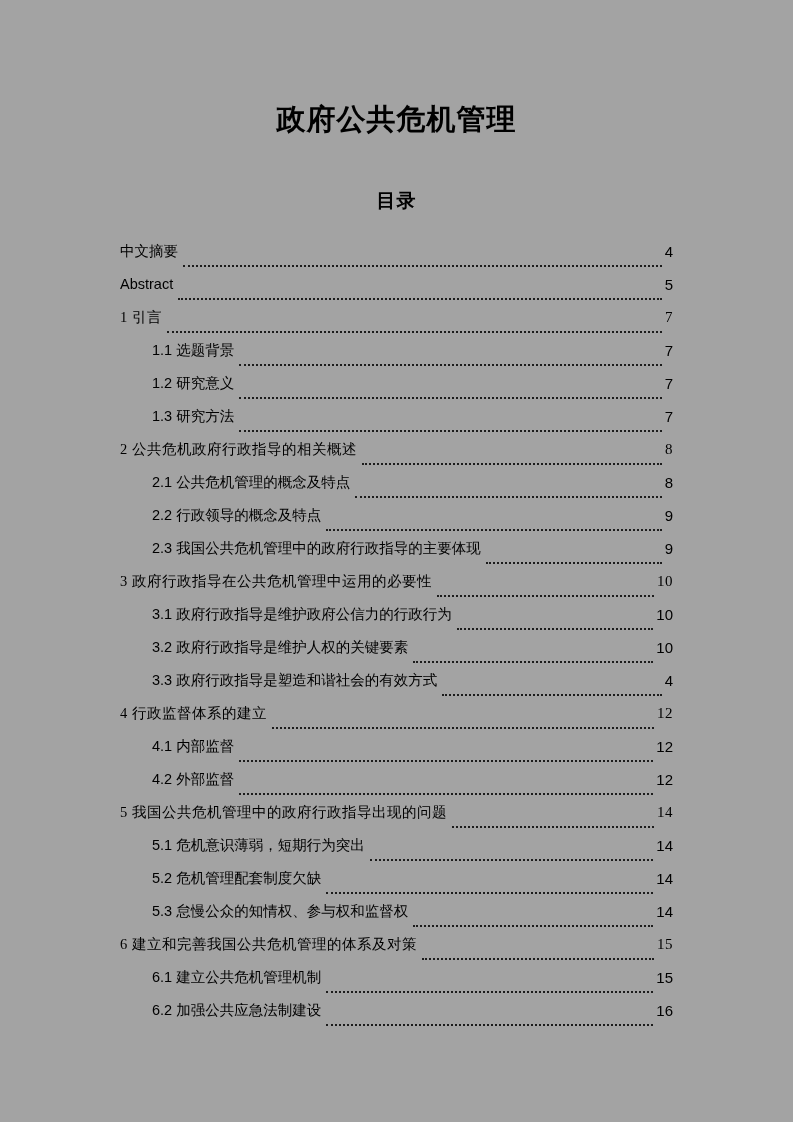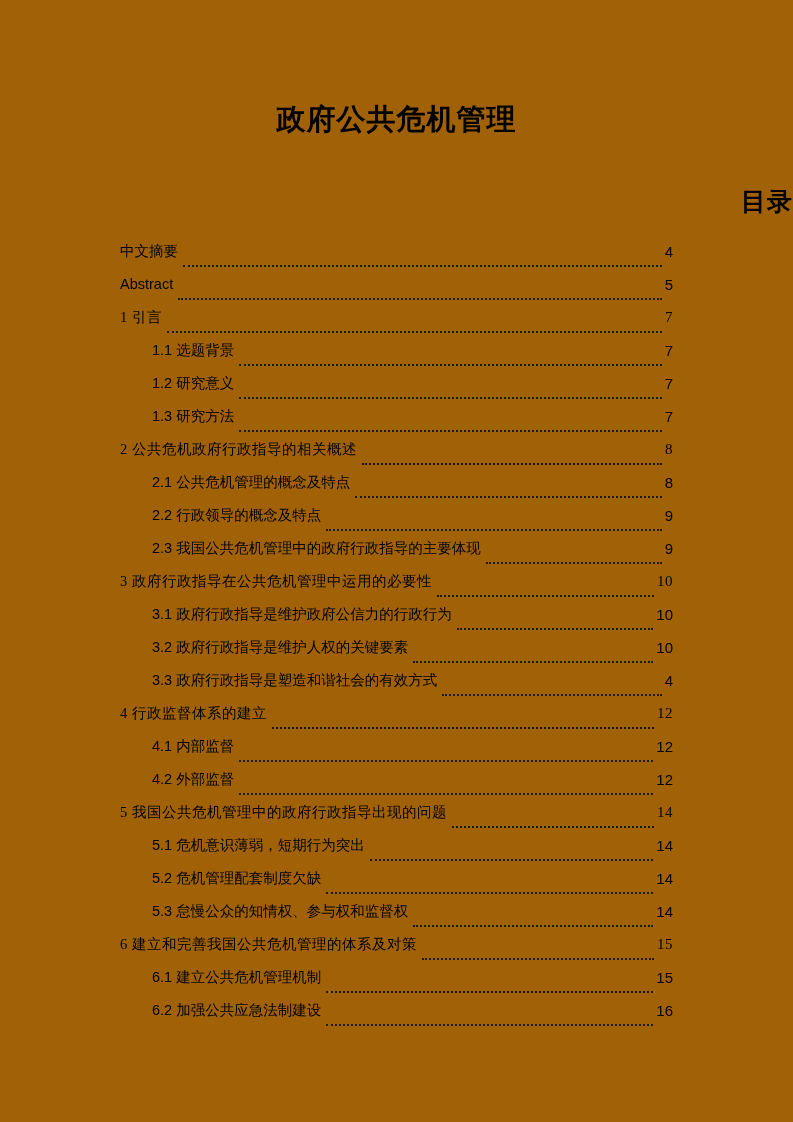--- a/index.html
+++ b/index.html
@@ -11,36 +11,36 @@
     width: 793px;
     height: 1122px;
     overflow: hidden;
     font-family: "Liberation Sans", sans-serif;
     color: #000000;
   }
   .page {
     width: 100%;
     height: 100%;
     box-sizing: border-box;
-    background: #a16207;
+    background: #a3a3a3;
   }
   .doc-title {
     margin: 0;
     padding-top: 97px;
     text-align: center;
     font-size: 29px;
     line-height: 44px;
     font-weight: 900;
     letter-spacing: 1px;
     font-family: "Liberation Sans", sans-serif;
   }
   .toc-heading {
     margin: 45px 0 0 0;
-    text-align: right;
-    font-size: 25px;
+    text-align: center;
+    font-size: 19px;
     line-height: 30px;
     font-weight: 800;
     letter-spacing: 1px;
     font-family: "Liberation Sans", sans-serif;
   }
   .toc {
     margin: 19px 120px 0 120px;
   }
   .toc-row {
     display: flex;

